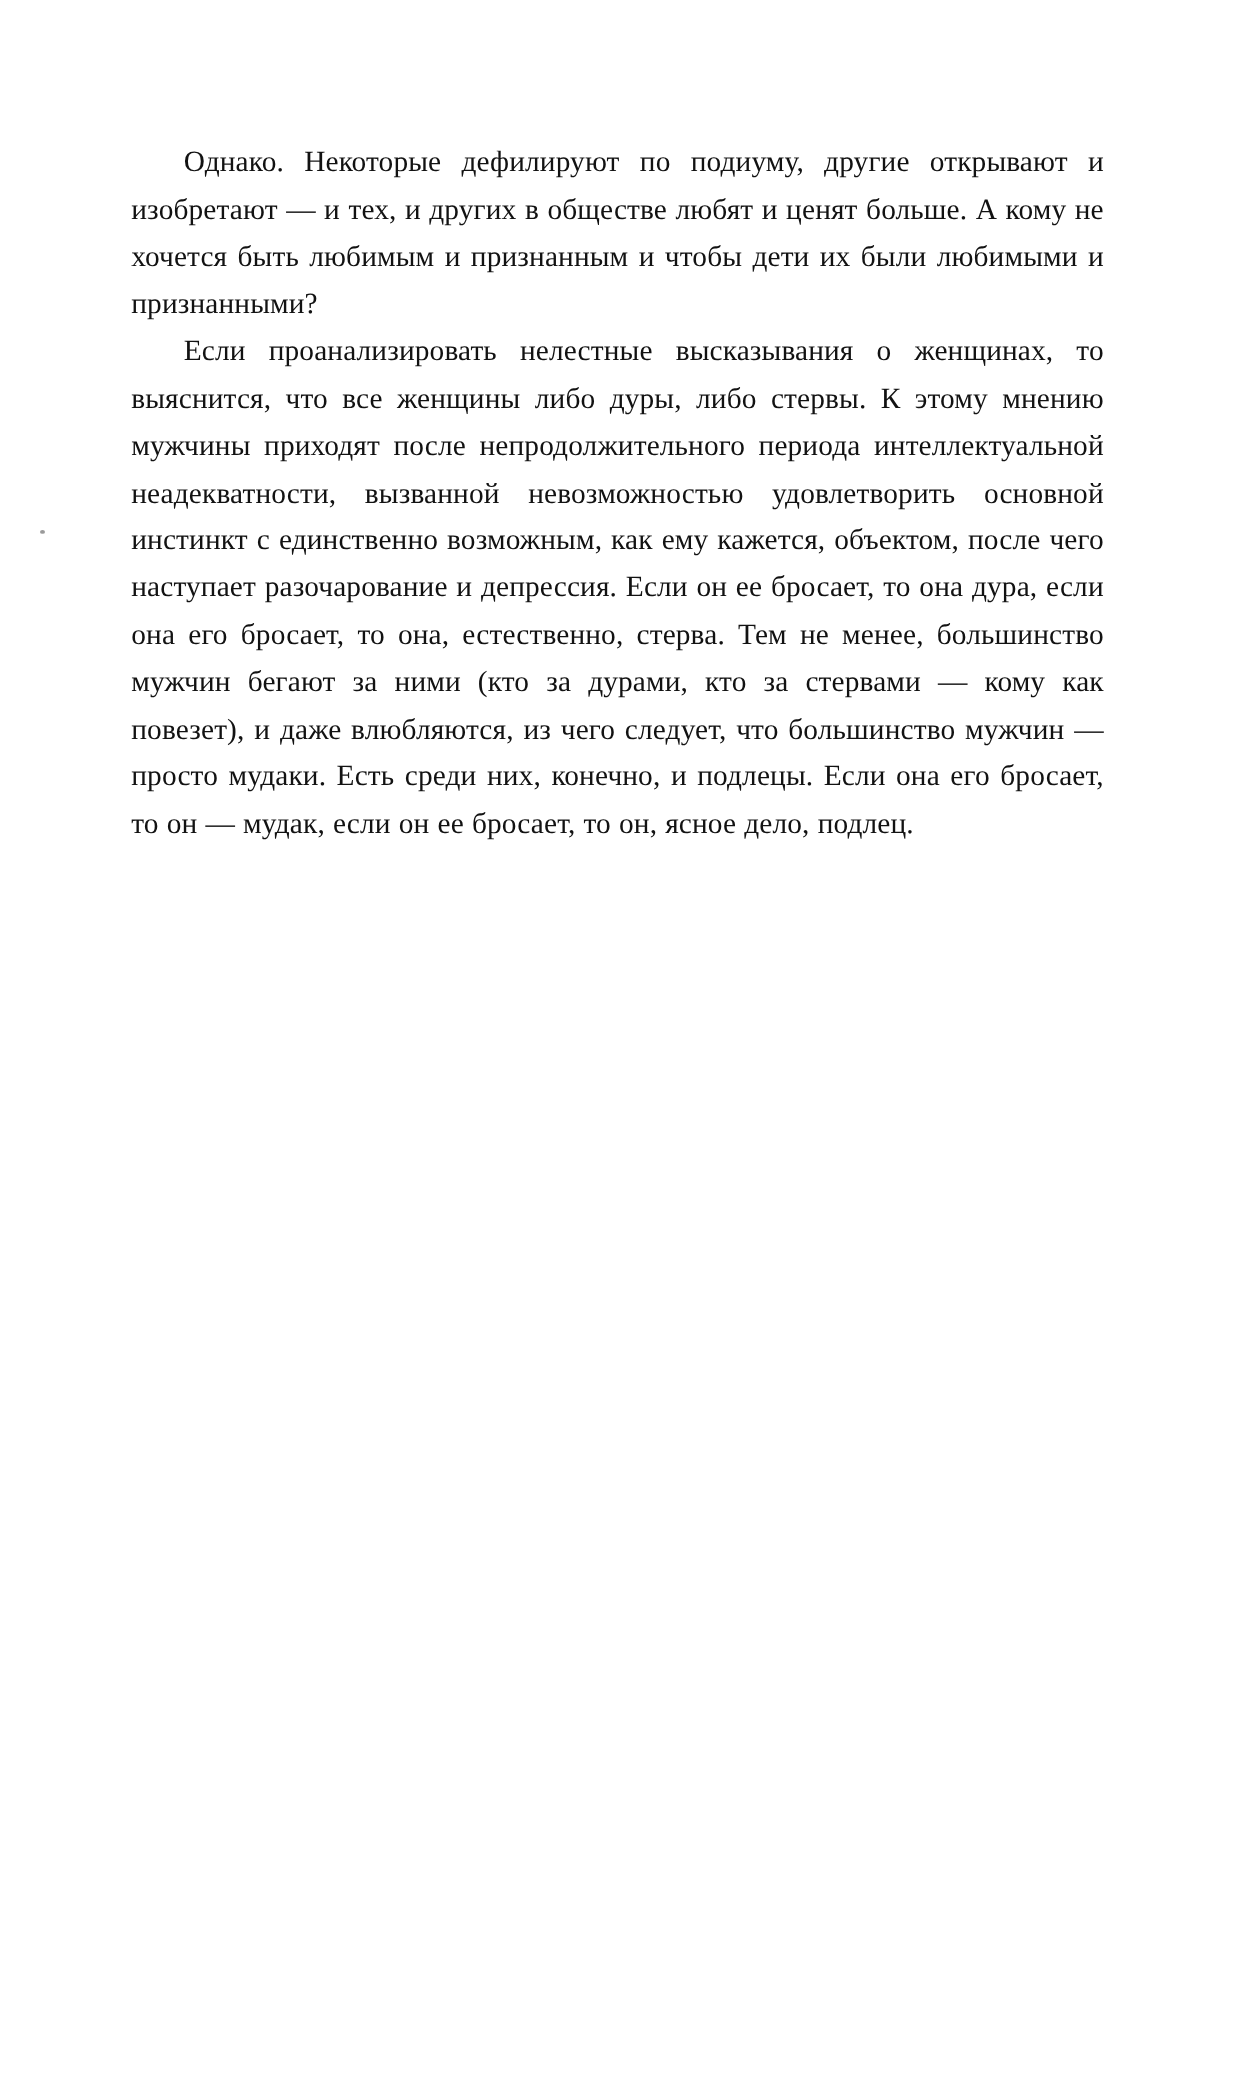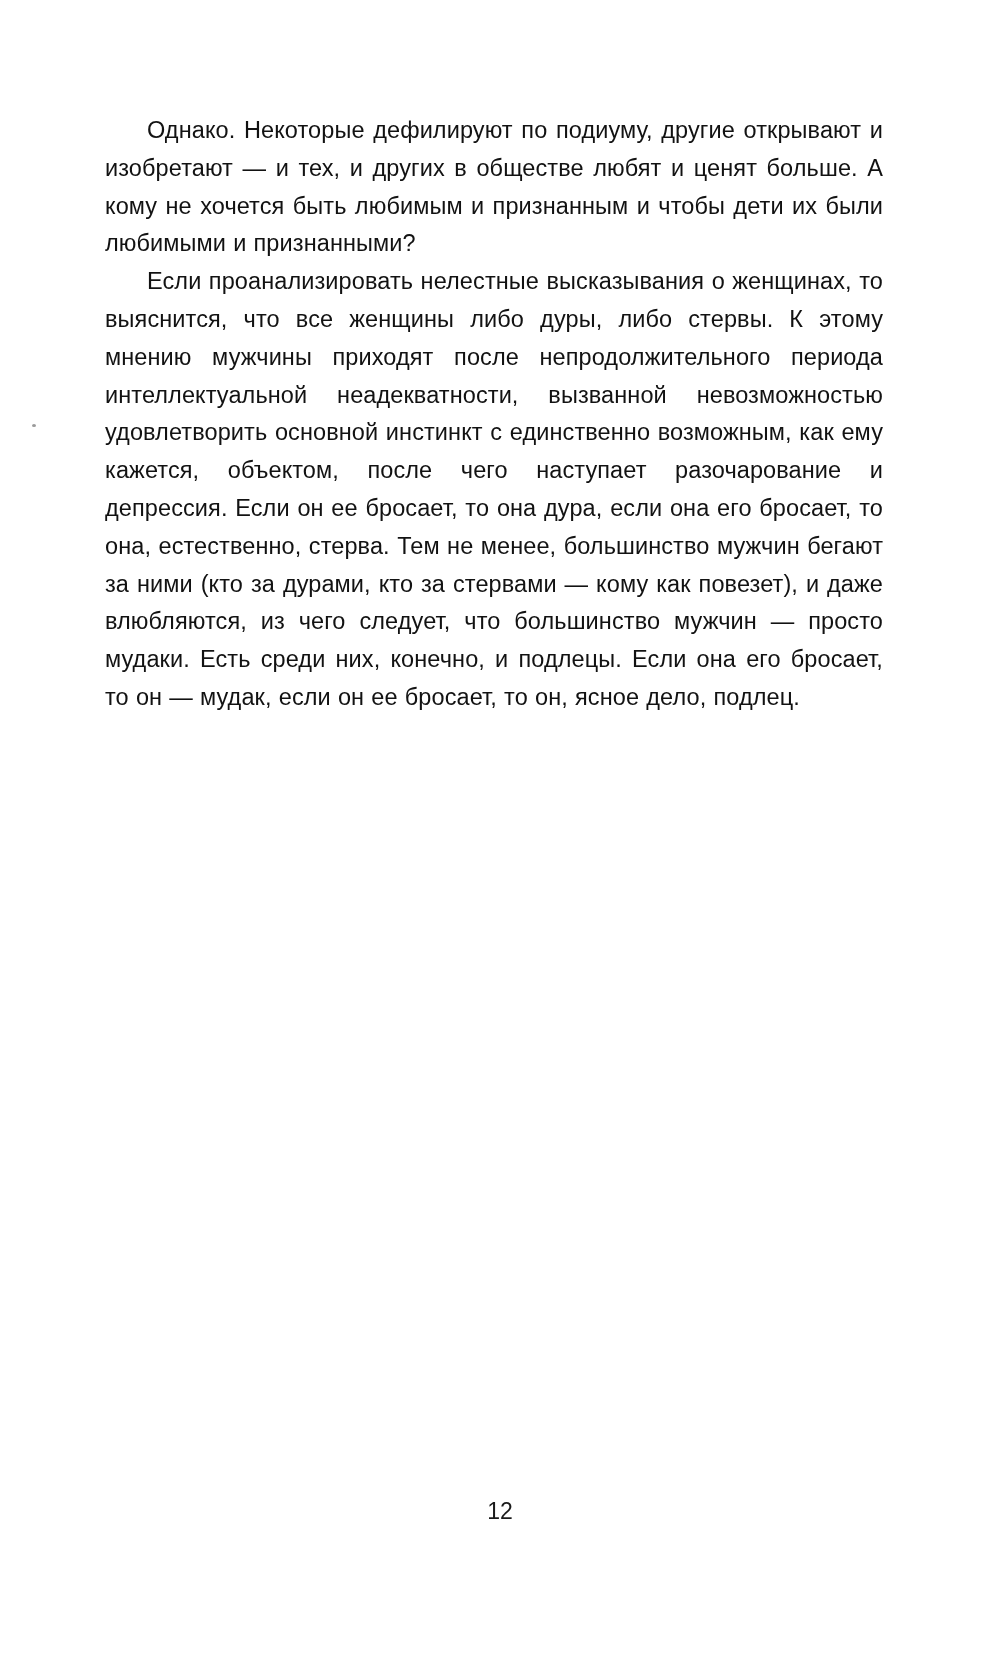--- a/index.html
+++ b/index.html
@@ -6,21 +6,21 @@
     margin: 0;
     padding: 0;
     background: #ffffff;
   }
   .page {
     position: relative;
     width: 1000px;
     height: 1612px;
     background: #ffffff;
     overflow: hidden;
-    font-family: Liberation Sans, sans-serif;
+    font-family: Liberation Serif, serif;
     color: #121212;
   }
   .text-block {
     position: absolute;
     top: 112px;
     left: 105px;
     width: 778px;
     font-size: 23.5px;
     line-height: 37.8px;
     text-align: justify;
@@ -55,14 +55,13 @@
 </style>
 </head>
 <body>
 
 <div class="page">
   <div class="text-block">
     <p>Однако. Некоторые дефилируют по подиуму, другие открывают и изобретают — и тех, и других в обществе любят и ценят больше. А кому не хочется быть любимым и признанным и чтобы дети их были любимыми и признанными?</p>
     <p>Если проанализировать нелестные высказывания о женщинах, то выяснится, что все женщины либо дуры, либо стервы. К этому мнению мужчины приходят после непродолжительного периода интеллектуальной неадекватности, вызванной невозможностью удовлетворить основной инстинкт с единственно возможным, как ему кажется, объектом, после чего наступает разочарование и депрессия. Если он ее бросает, то она дура, если она его бросает, то она, естественно, стерва. Тем не менее, большинство мужчин бегают за ними (кто за дурами, кто за стервами — кому как повезет), и даже влюбляются, из чего следует, что большинство мужчин — просто мудаки. Есть среди них, конечно, и подлецы. Если она его бросает, то он — мудак, если он ее бросает, то он, ясное дело, подлец.</p>
   </div>
   <div class="scan-dot"></div>
-  <div class="page-number">12</div>
 </div>
 
 </body></html>

